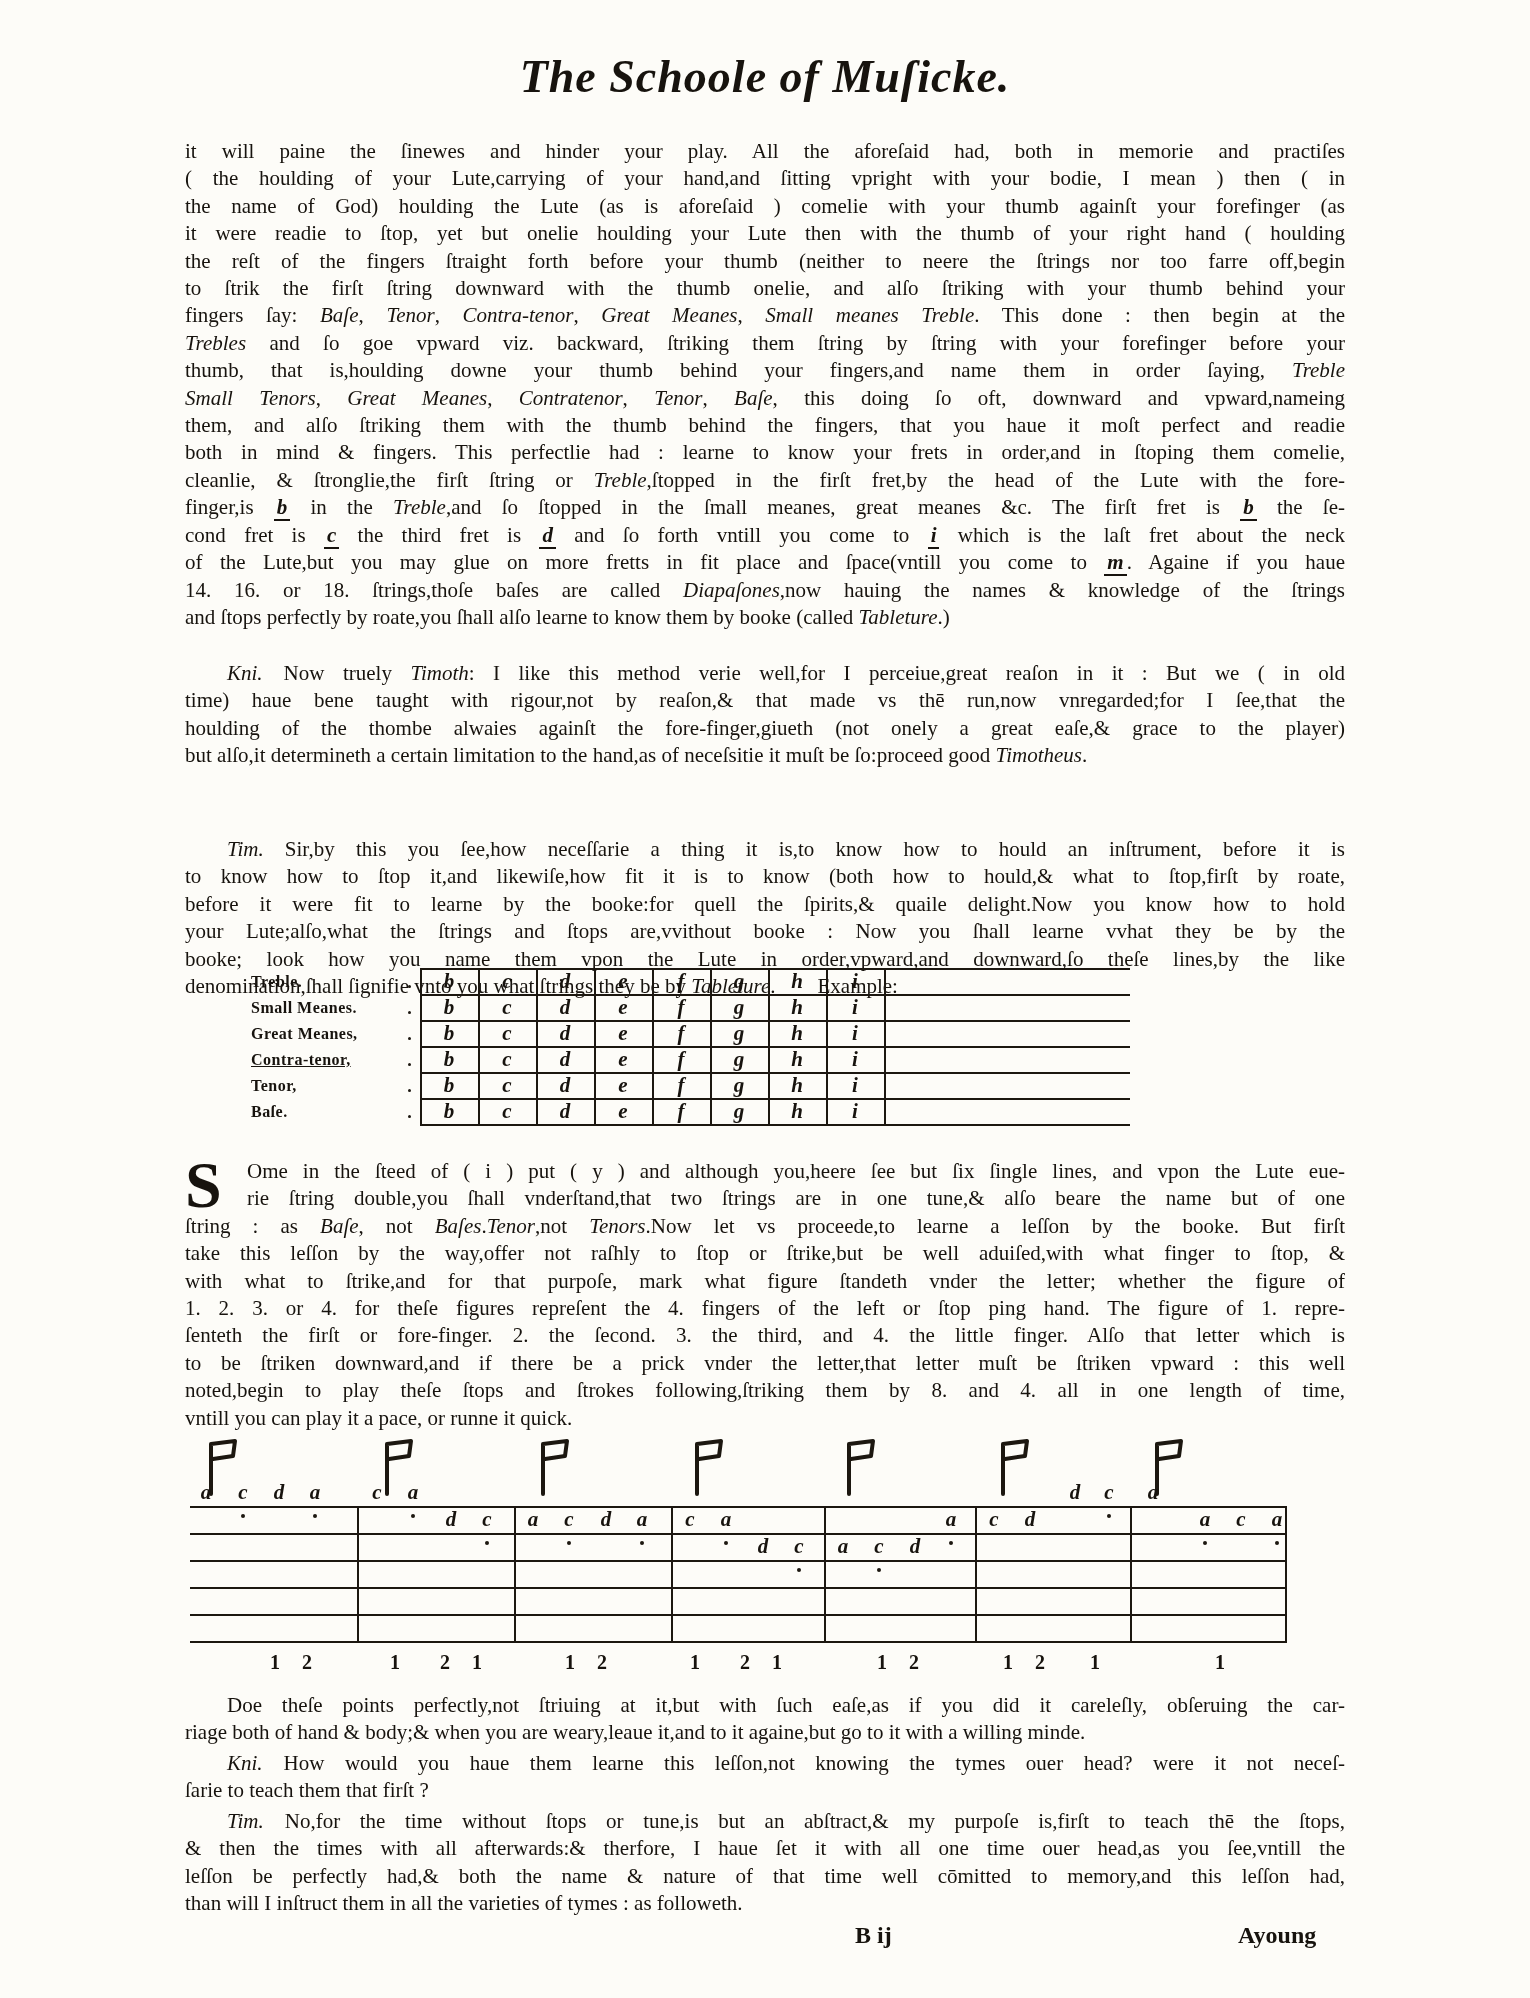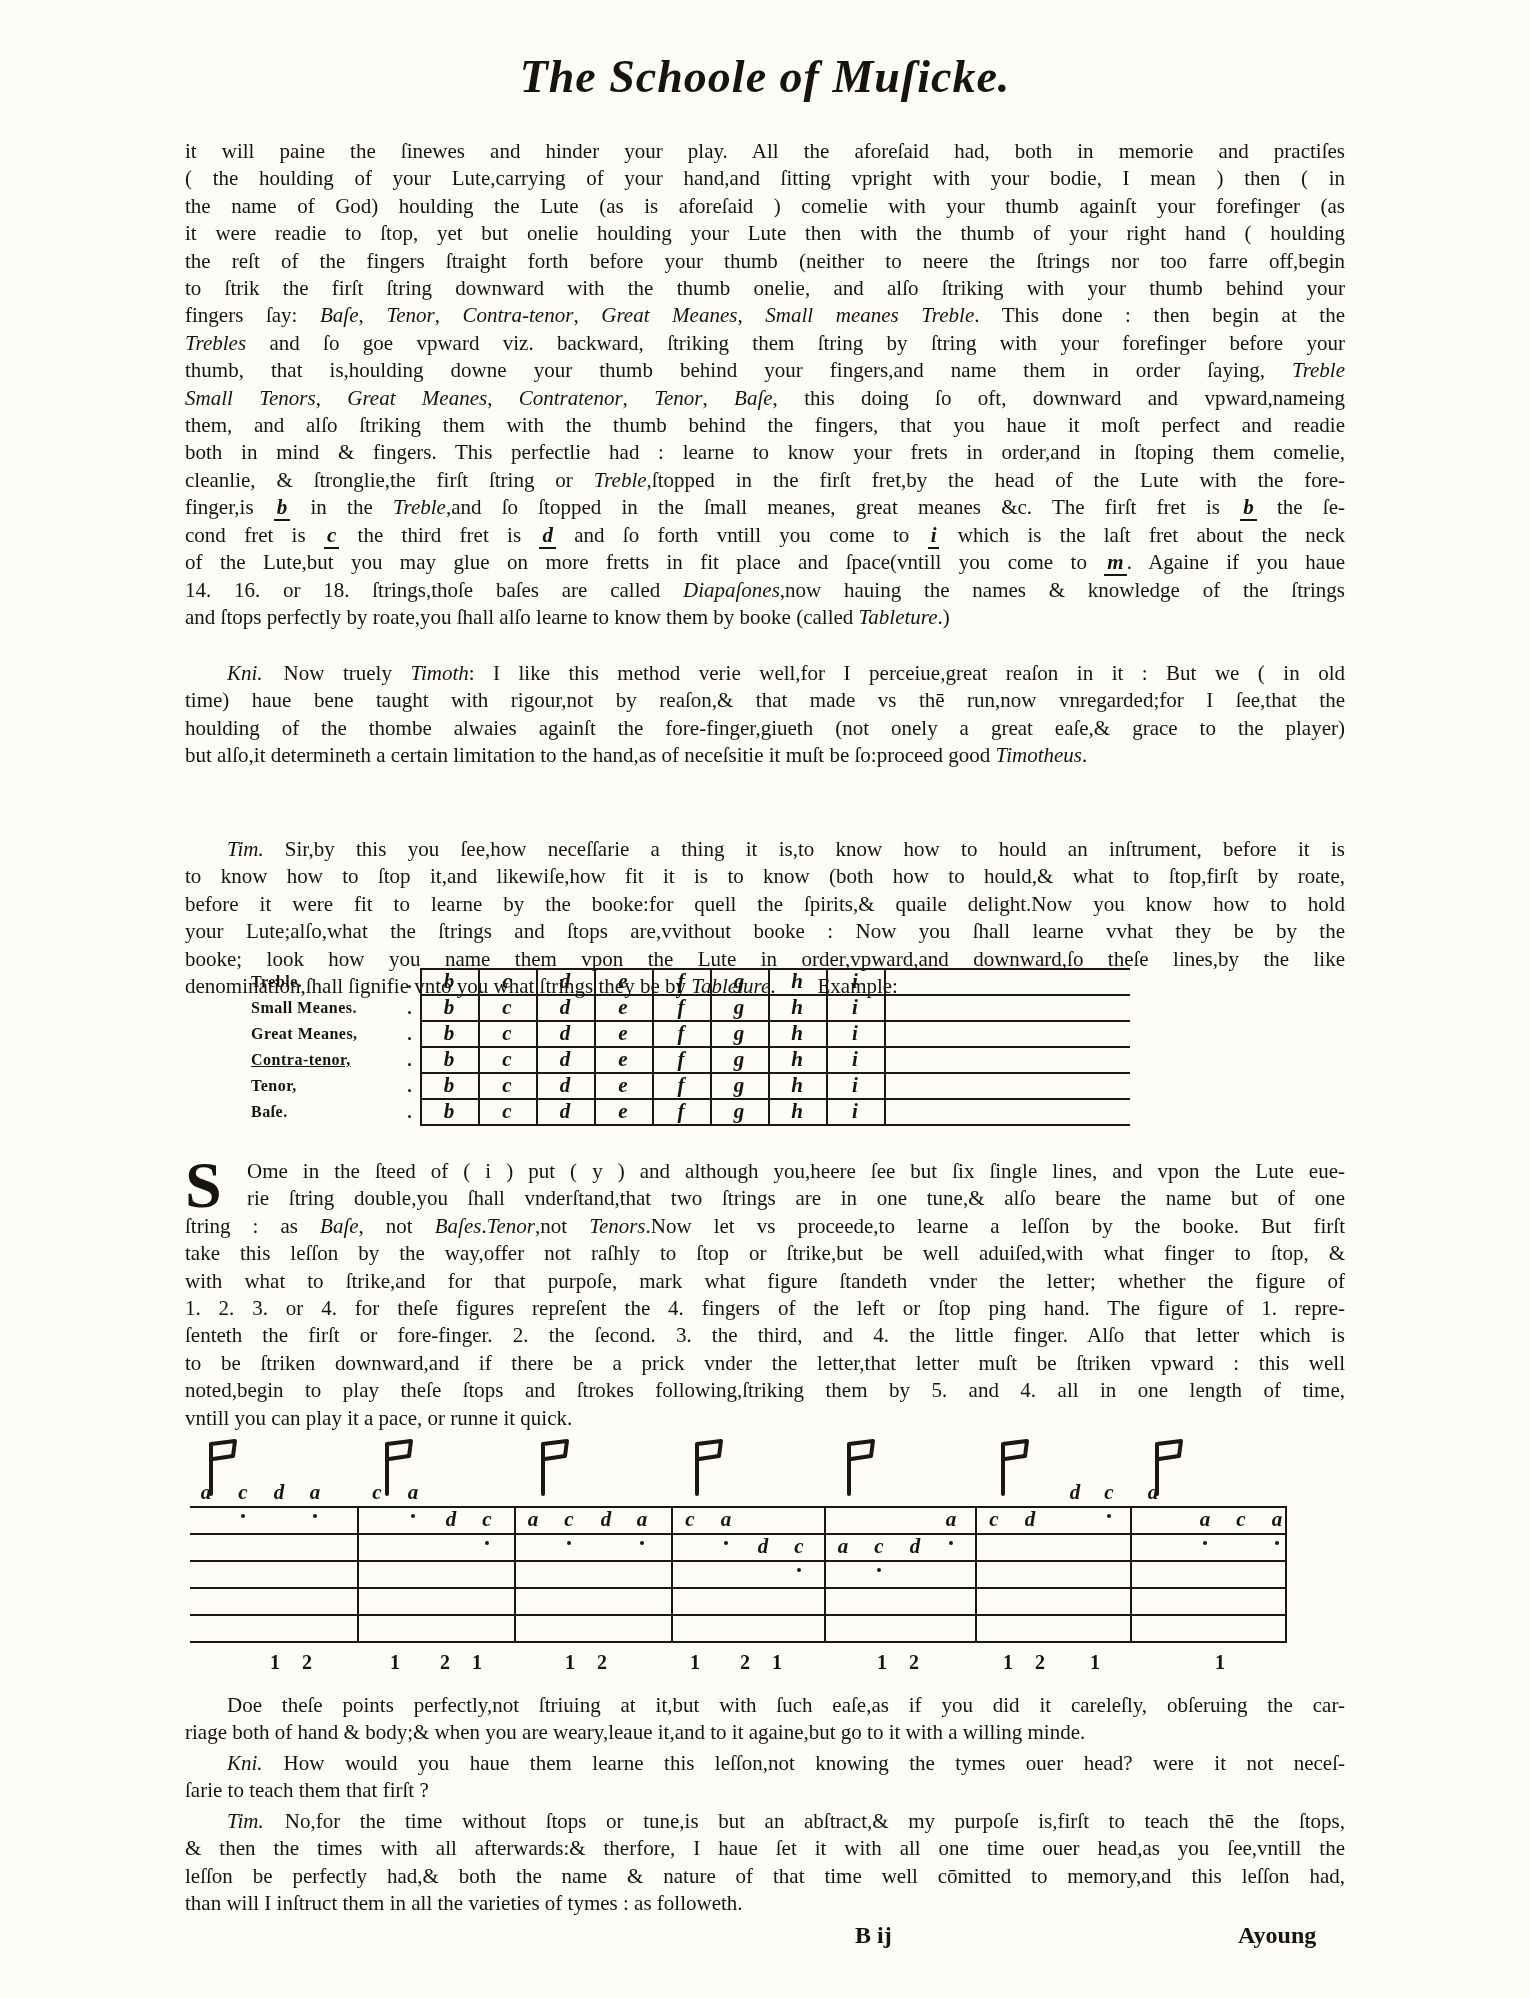--- a/index.html
+++ b/index.html
@@ -147,21 +147,21 @@
   <div class="para" style="top:1158px">
       <span class="dropcap">S</span>
       <div class="line capind">Ome in the ſteed of ( i ) put ( y ) and although you,heere ſee but ſix ſingle lines, and vpon the Lute eue-</div>
       <div class="line capind">rie ſtring double,you ſhall vnderſtand,that two ſtrings are in one tune,&amp; alſo beare the name but of one</div>
       <div class="line">ſtring : as <i>Baſe</i>, not <i>Baſes</i>.<i>Tenor</i>,not <i>Tenors</i>.Now let vs proceede,to learne a leſſon by the booke.  But firſt</div>
       <div class="line">take this leſſon by the way,offer not raſhly to ſtop or ſtrike,but be well aduiſed,with what finger to ſtop, &amp;</div>
       <div class="line">with what to ſtrike,and for that purpoſe, mark what figure ſtandeth vnder the letter; whether the figure of</div>
       <div class="line">1. 2. 3. or 4. for theſe figures repreſent the 4. fingers of the left or ſtop ping hand.  The figure of 1. repre-</div>
       <div class="line">ſenteth the firſt or fore-finger.  2. the ſecond.  3. the third,  and 4. the little finger.  Alſo that letter which is</div>
       <div class="line">to be ſtriken downward,and if there be a prick vnder the letter,that letter muſt be ſtriken vpward : this well</div>
-      <div class="line">noted,begin to play theſe ſtops and ſtrokes following,ſtriking them by 5. and 4. all in one length of time,</div>
+      <div class="line">noted,begin to play theſe ſtops and ſtrokes following,ſtriking them by 8. and 4. all in one length of time,</div>
       <div class="line last">vntill you can play it a pace, or runne it quick.</div>
     </div>
 
   <div class="tab" style="top:1436px;height:256px">
       <div class="flag" style="left: 20px;"><svg width="34" height="60" viewBox="0 0 34 60">
           <path d="M6 58 L6 8 L30 5 L28 20 L8 23" fill="none" stroke="#1c1710" stroke-width="4" stroke-linejoin="round" stroke-linecap="round"></path>
         </svg></div>
       <div class="flag" style="left: 196px;"><svg width="34" height="60" viewBox="0 0 34 60">
           <path d="M6 58 L6 8 L30 5 L28 20 L8 23" fill="none" stroke="#1c1710" stroke-width="4" stroke-linejoin="round" stroke-linecap="round"></path>
         </svg></div>

